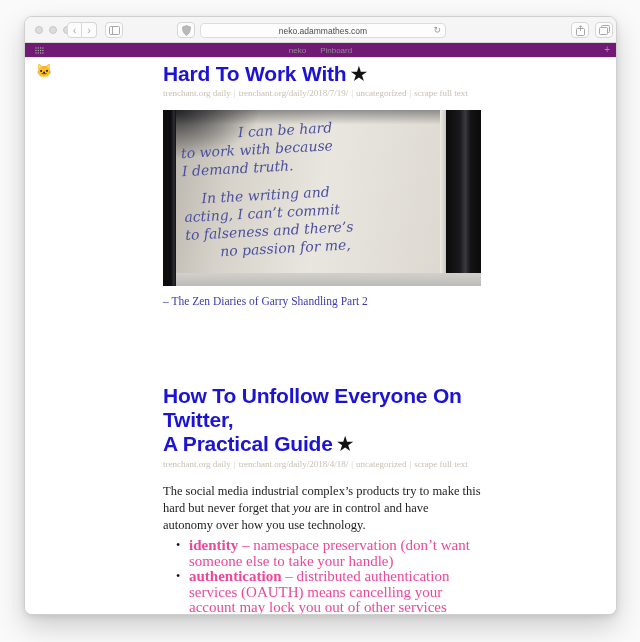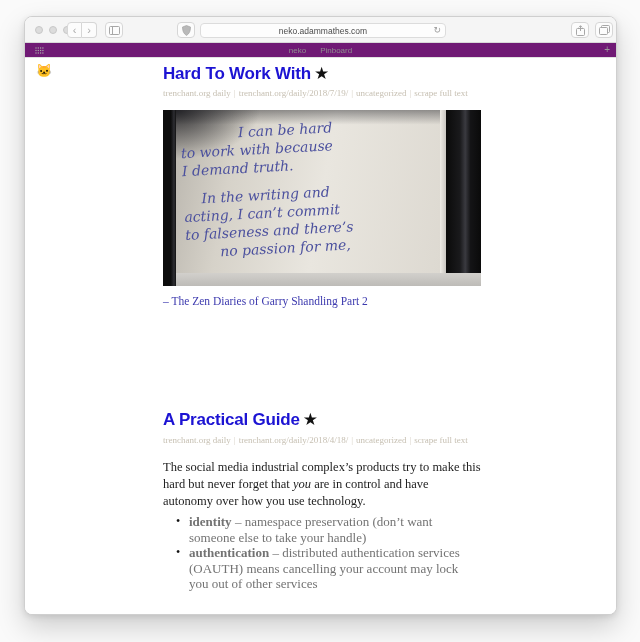--- a/index.html
+++ b/index.html
@@ -59,21 +59,21 @@
   .favbar .fav { margin:0 7px; }
   .grid-icon { position:absolute; left:10px; top:4px; width:9px; height:8px; }
   .plus-btn { position:absolute; right:6px; top:1px; color:#9a9a9a; font-size:10px; }
   
   .content {
     position:relative; height:557px; background:#fff; overflow:hidden;
   }
   .cat { position:absolute; left:11px; top:5px; width:16px; height:16px; font-size:13px; line-height:16px; }
   .col { position:absolute; left:138px; top:0; width:318px; padding-top:6px; }
   .post-title {
-    font-size:17px; line-height:20px; font-weight:bold; color:#1c13d3;
+    font-size:21px; line-height:20px; font-weight:bold; color:#1c13d3;
     letter-spacing:-0.2px;
   }
   .post-title .star { color:#111; font-weight:normal; margin-left:3px; }
   .meta {
     margin-top:4px; font-family:"Liberation Serif", serif;
     font-size:9px; line-height:11px; color:#c7c0b3; white-space:nowrap;
   }
   .meta .sep { margin:0 3px; color:#d8d3c8; }
   
   .photo {
@@ -113,21 +113,21 @@
   .meta2 { margin-top:3px; }
   .body-text {
     font-family:"Liberation Serif", serif; font-size:12.5px;
     line-height:17px; color:#1d1d1d;
   }
   .p1 { margin-top:13px; }
   .p2 { margin-top:5px; }
   .bullets { margin-top:4px; list-style:none; }
   .bullets li {
     position:relative; padding-left:26px; font-family:"Liberation Serif", serif;
-    font-size:13px; line-height:15.5px; color:#737373;
+    font-size:15px; line-height:15.5px; color:#ec4899;
   }
   .bullets li::before {
     content:"•"; position:absolute; left:13px; top:0; font-size:12px; color:#111;
   }
   .bullets b { font-weight:bold; }
   .em { font-style:italic; }
   svg { display:block; }
 </style>
 </head>
 <body>
@@ -222,21 +222,21 @@
           <div>to falseness and there’s</div>
           <div>no passion for me,</div>
         </div>
       </div>
 
       <div class="caption">– The Zen Diaries of Garry Shandling Part 2</div>
 
       <div class="h2block">
         <div class="post-title two-line">
           <a style="color:inherit;text-decoration:none;">
-            <br>
+            <span>How To Unfollow Everyone On Twitter,</span><br>
             <span>A Practical Guide</span></a><span class="star">★</span>
         </div>
         <div class="meta meta2">
           <span>trenchant.org daily</span><span class="sep">|</span><span>trenchant.org/daily/2018/4/18/</span><span class="sep">|</span><span>uncategorized</span><span class="sep">|</span><span>scrape full text</span>
         </div>
 
         <p class="body-text p1"><span>The social media industrial complex’s products try to make this hard but never forget that </span><span class="em">you</span><span> are in control and have autonomy over how you use technology.</span></p>
 
 
         <ul class="bullets">

